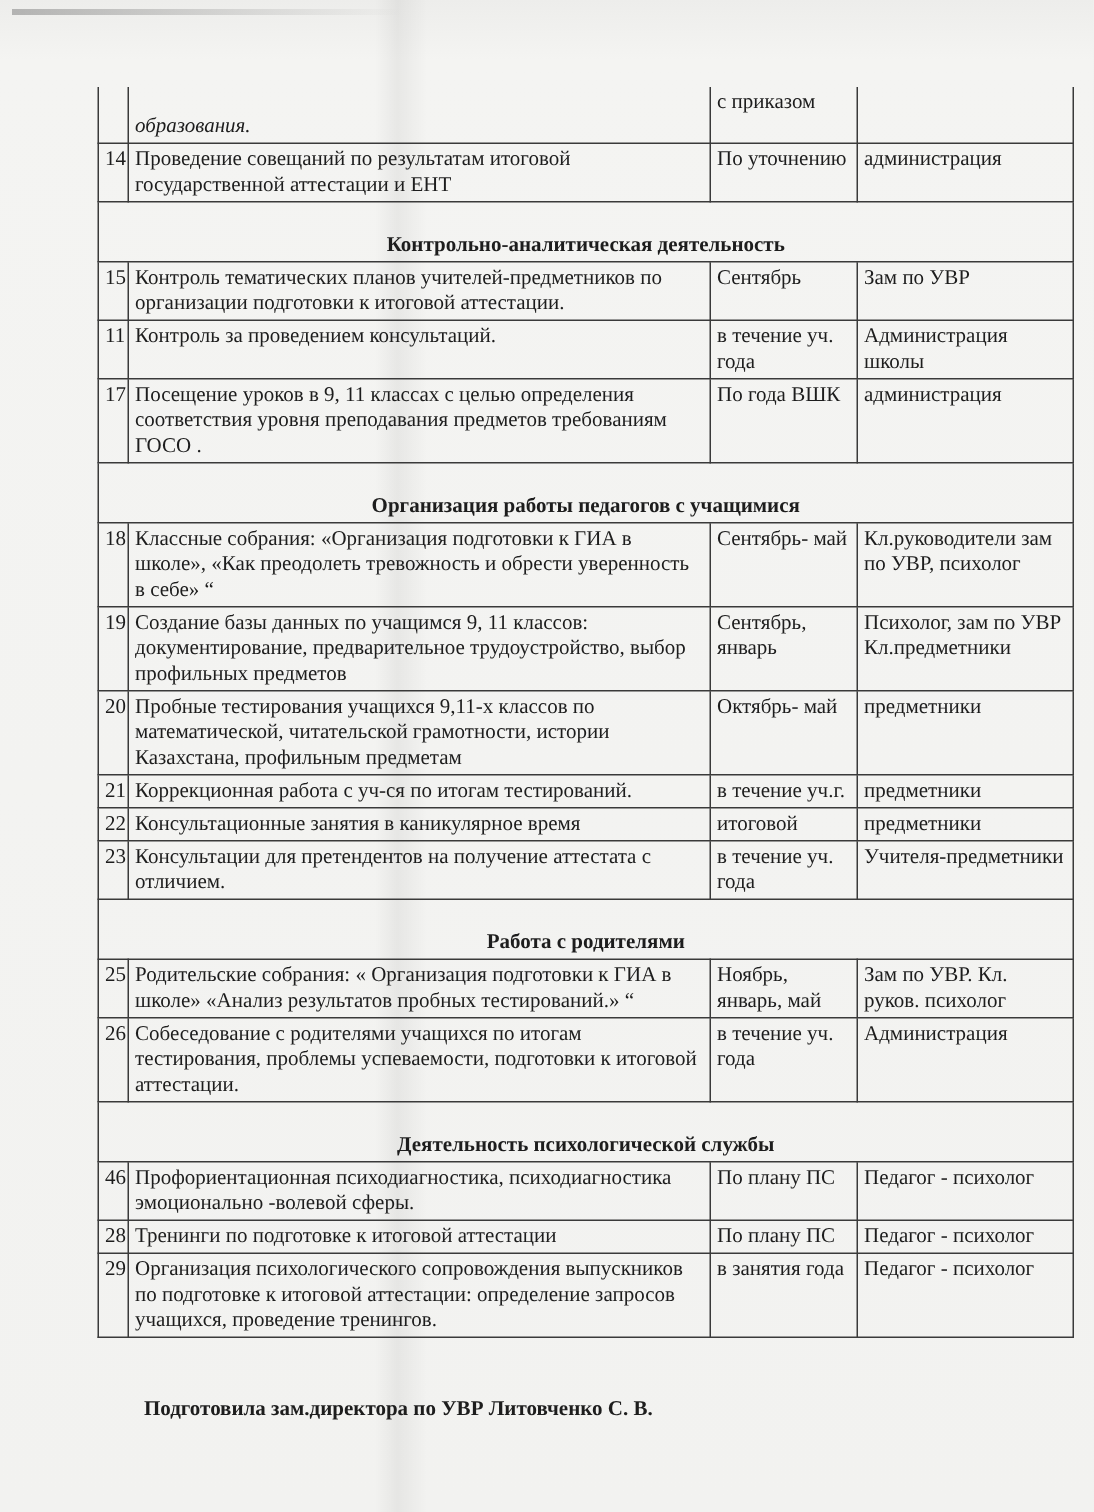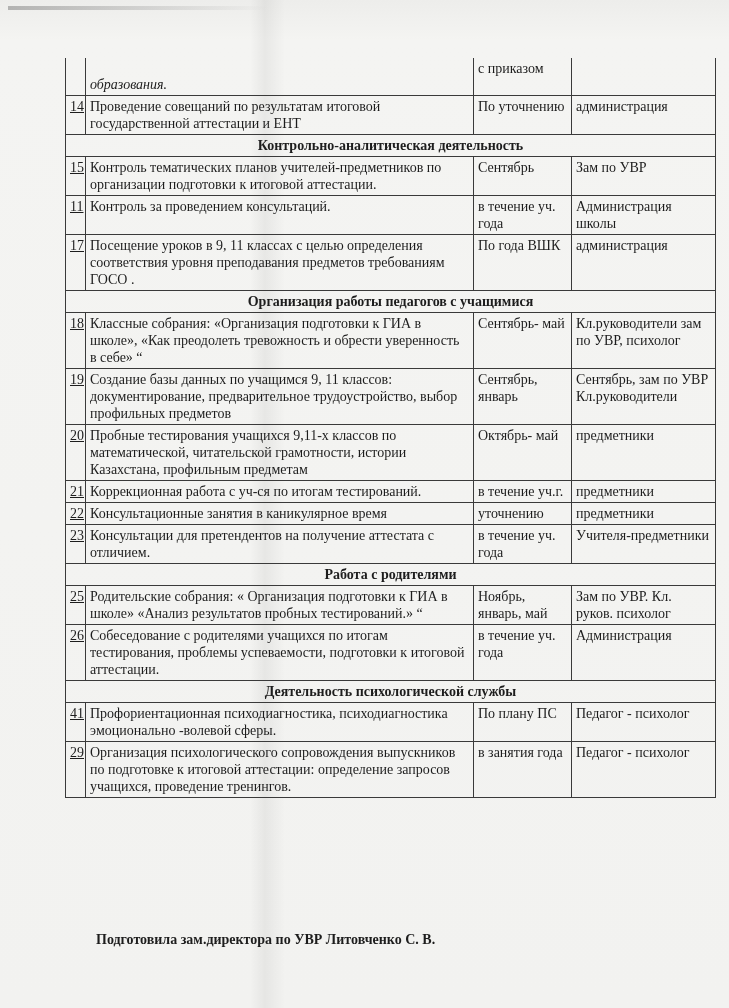--- a/index.html
+++ b/index.html
@@ -48,26 +48,25 @@
     }
     col.c-num { width: 20px; }
     col.c-text { width: 388px; }
     col.c-date { width: 98px; }
     col.c-resp { width: 144px; }
     td.num {
       text-align: center;
       padding-left: 1px;
       padding-right: 1px;
       vertical-align: middle;
-      text-decoration: underline;
     }
     tr.section td {
       text-align: center;
       font-weight: bold;
-      padding-top: 2px;
+      padding-top: 20px;
       padding-bottom: 2px;
     }
     tr.first td { border-top: none; }
     td.text { padding-top: 4px; }
     .footer {
       position: absolute;
       left: 96px;
       top: 932px;
       font-size: 14px;
       font-weight: bold;
@@ -126,38 +125,38 @@
       <tr>
         <td class="num">18</td>
         <td class="text"> Классные собрания: «Организация подготовки к ГИА в школе», «Как преодолеть тревожность и обрести уверенность в себе» “</td>
         <td>Сентябрь- май</td>
         <td>Кл.руководители зам по УВР, психолог</td>
       </tr>
       <tr>
         <td class="num">19</td>
         <td class="text">Создание базы данных по учащимся 9, 11 классов: документирование, предварительное трудоустройство, выбор профильных предметов</td>
         <td>Сентябрь, январь</td>
-        <td>Сентябрь, зам по УВР Кл.руководители</td>
+        <td>Психолог, зам по УВР Кл.предметники</td>
       </tr>
       <tr>
         <td class="num">20</td>
         <td class="text">Пробные тестирования учащихся 9,11-х классов по математической, читательской грамотности, истории Казахстана, профильным предметам</td>
         <td>Октябрь- май</td>
         <td>предметники</td>
       </tr>
       <tr>
         <td class="num">21</td>
         <td class="text">Коррекционная работа с уч-ся по итогам  тестирований.</td>
         <td>в течение уч.г.</td>
         <td>предметники</td>
       </tr>
       <tr>
         <td class="num">22</td>
         <td class="text">Консультационные занятия в каникулярное время</td>
-        <td>уточнению</td>
+        <td>итоговой</td>
         <td>предметники</td>
       </tr>
       <tr>
         <td class="num">23</td>
         <td class="text">Консультации для претендентов на получение аттестата с отличием.</td>
         <td>в течение уч. года</td>
         <td> Учителя-предметники</td>
       </tr>
       <tr class="section">
         <td colspan="4">Работа с родителями</td>
@@ -171,23 +170,29 @@
       <tr>
         <td class="num">26</td>
         <td class="text">Собеседование с родителями учащихся по итогам тестирования, проблемы успеваемости, подготовки к итоговой  аттестации.</td>
         <td>в течение уч. года</td>
         <td>Администрация</td>
       </tr>
       <tr class="section">
         <td colspan="4">Деятельность психологической службы</td>
       </tr>
       <tr>
-        <td class="num">41</td>
+        <td class="num">46</td>
         <td class="text">Профориентационная психодиагностика, психодиагностика эмоционально -волевой сферы.</td>
         <td>По плану ПС</td>
+        <td>Педагог - психолог</td>
+      </tr>
+      <tr>
+        <td class="num">28</td>
+        <td class="text">Тренинги по подготовке к итоговой  аттестации</td>
+        <td>По плану  ПС</td>
         <td>Педагог - психолог</td>
       </tr>
       <tr>
         <td class="num">29</td>
         <td class="text">Организация психологического сопровождения выпускников по подготовке к итоговой аттестации: определение запросов учащихся, проведение тренингов.</td>
         <td>в занятия года</td>
         <td>Педагог - психолог</td>
       </tr>
     </tbody>
 </table>

